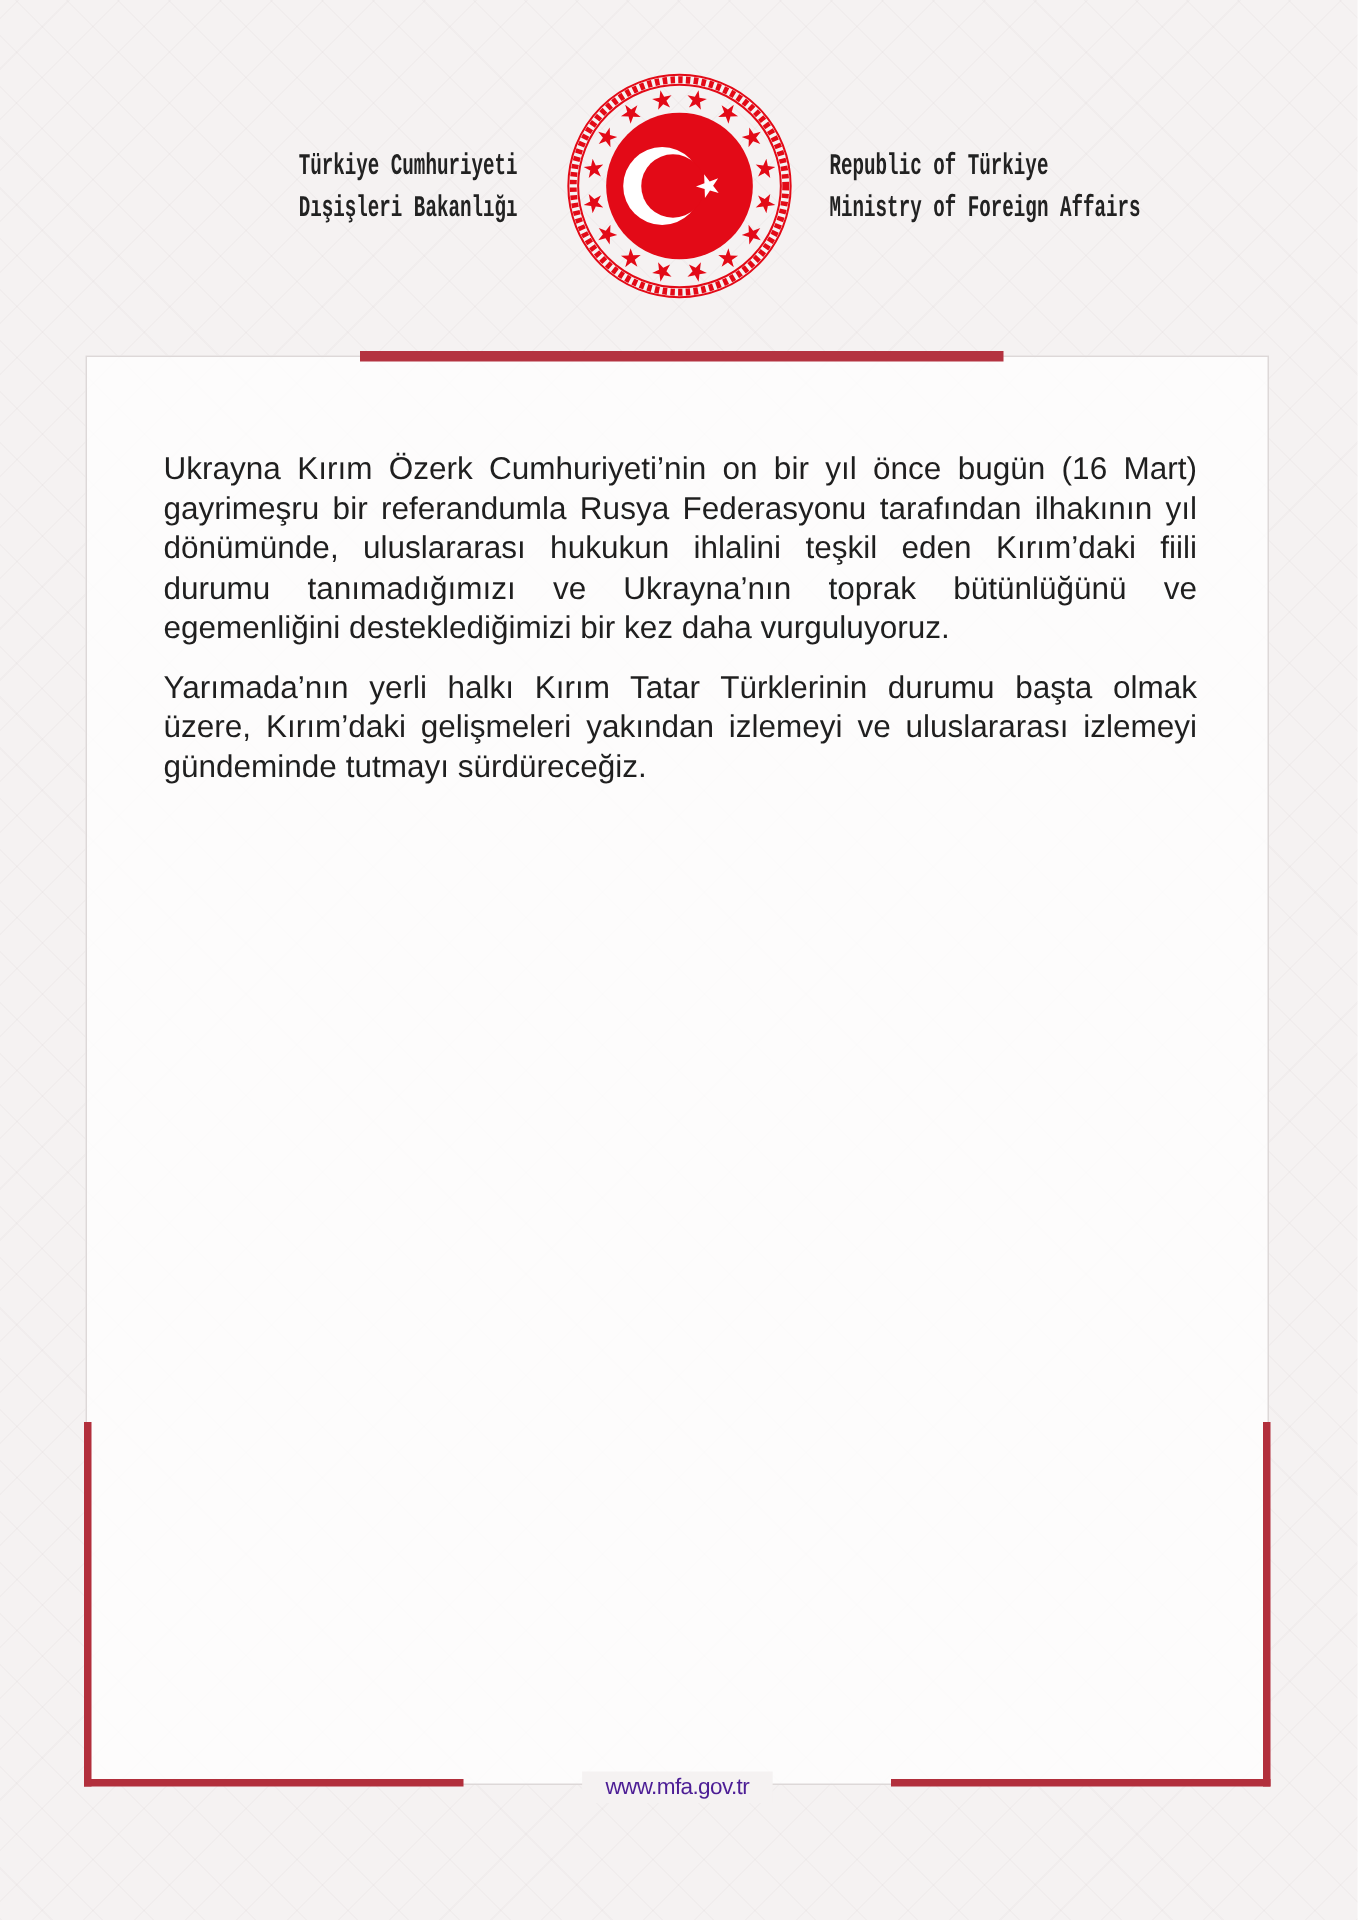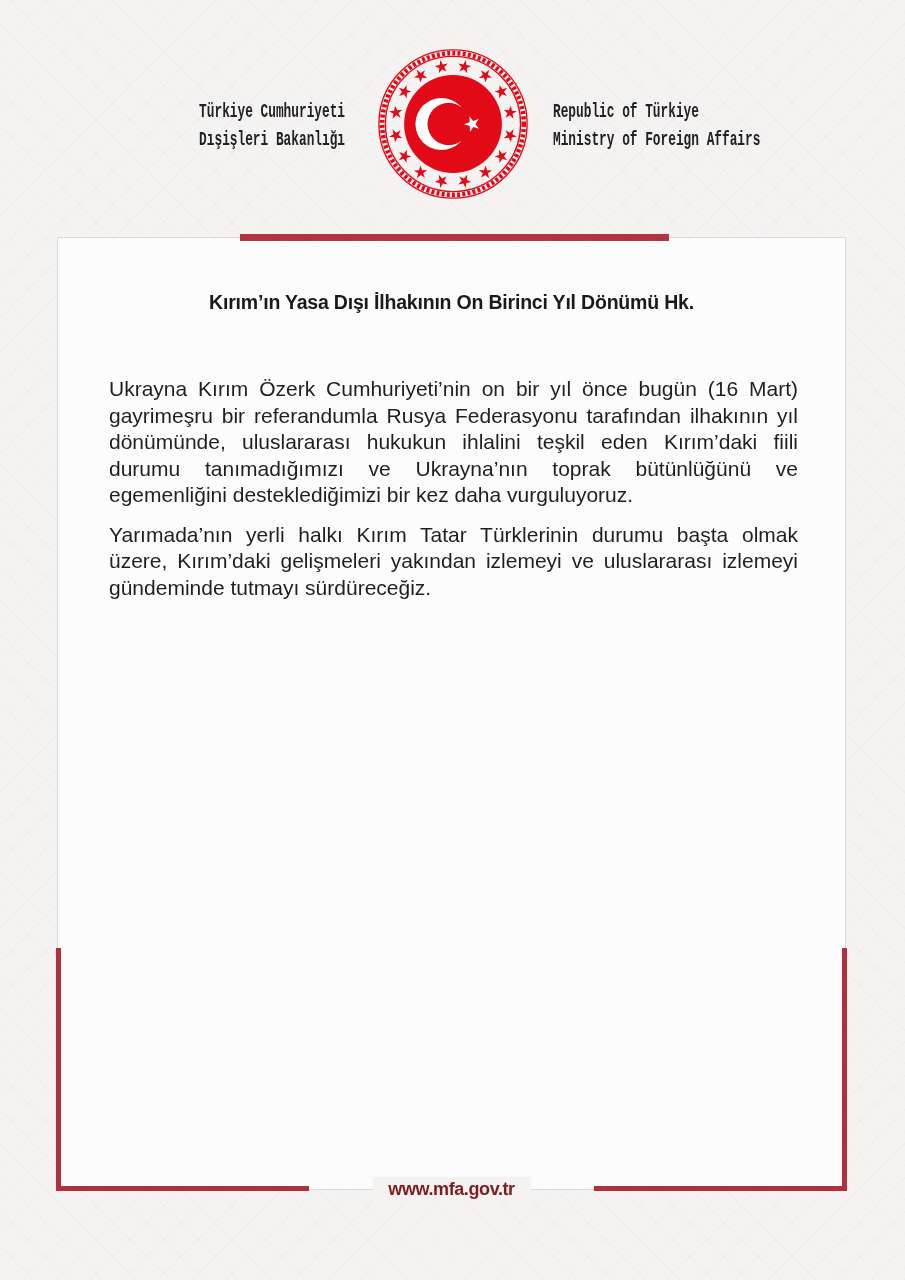--- a/index.html
+++ b/index.html
@@ -88,24 +88,24 @@
   }
   .corner-left  { left: -2px;  border-left: 5px solid #b22f3c;  border-bottom: 5px solid #b22f3c; }
   .corner-right { right: -2px; border-right: 5px solid #b22f3c; border-bottom: 5px solid #b22f3c; }
   .footer-url {
     position: absolute;
     bottom: -13px;
     left: 50%;
     transform: translateX(-50%);
     padding: 2px 16px;
     background: #f5f2f2;
-    font-size: 18px;
-    font-weight: bold;
+    font-size: 15px;
+    font-weight: normal;
     letter-spacing: -0.4px;
-    color: #7f1d1d;
+    color: #4c1d95;
     white-space: nowrap;
   }
 </style>
 </head>
 <body>
 
 <header class="letterhead">
   <div class="lh-text lh-tr">
     <div>Türkiye Cumhuriyeti</div>
     <div>Dışişleri Bakanlığı</div>
@@ -151,21 +151,20 @@
 
   <div class="lh-text lh-en">
     <div>Republic of Türkiye</div>
     <div>Ministry of Foreign Affairs</div>
   </div>
 </header>
 
 <main class="sheet">
   <div class="accent-top"></div>
 
-  <h1 class="doc-title">Kırım’ın Yasa Dışı İlhakının On Birinci Yıl Dönümü Hk.</h1>
 
 
   <div class="body-text">
     <p>Ukrayna Kırım Özerk Cumhuriyeti’nin on bir yıl önce bugün (16 Mart) gayrimeşru bir referandumla Rusya Federasyonu tarafından ilhakının yıl dönümünde, uluslararası hukukun ihlalini teşkil eden Kırım’daki fiili durumu tanımadığımızı ve Ukrayna’nın toprak bütünlüğünü ve egemenliğini desteklediğimizi bir kez daha vurguluyoruz.</p>
     <p>Yarımada’nın yerli halkı Kırım Tatar Türklerinin durumu başta olmak üzere, Kırım’daki gelişmeleri yakından izlemeyi ve uluslararası izlemeyi gündeminde tutmayı sürdüreceğiz.</p>
   </div>
 
   <div class="corner corner-left"></div>
   <div class="corner corner-right"></div>
 

